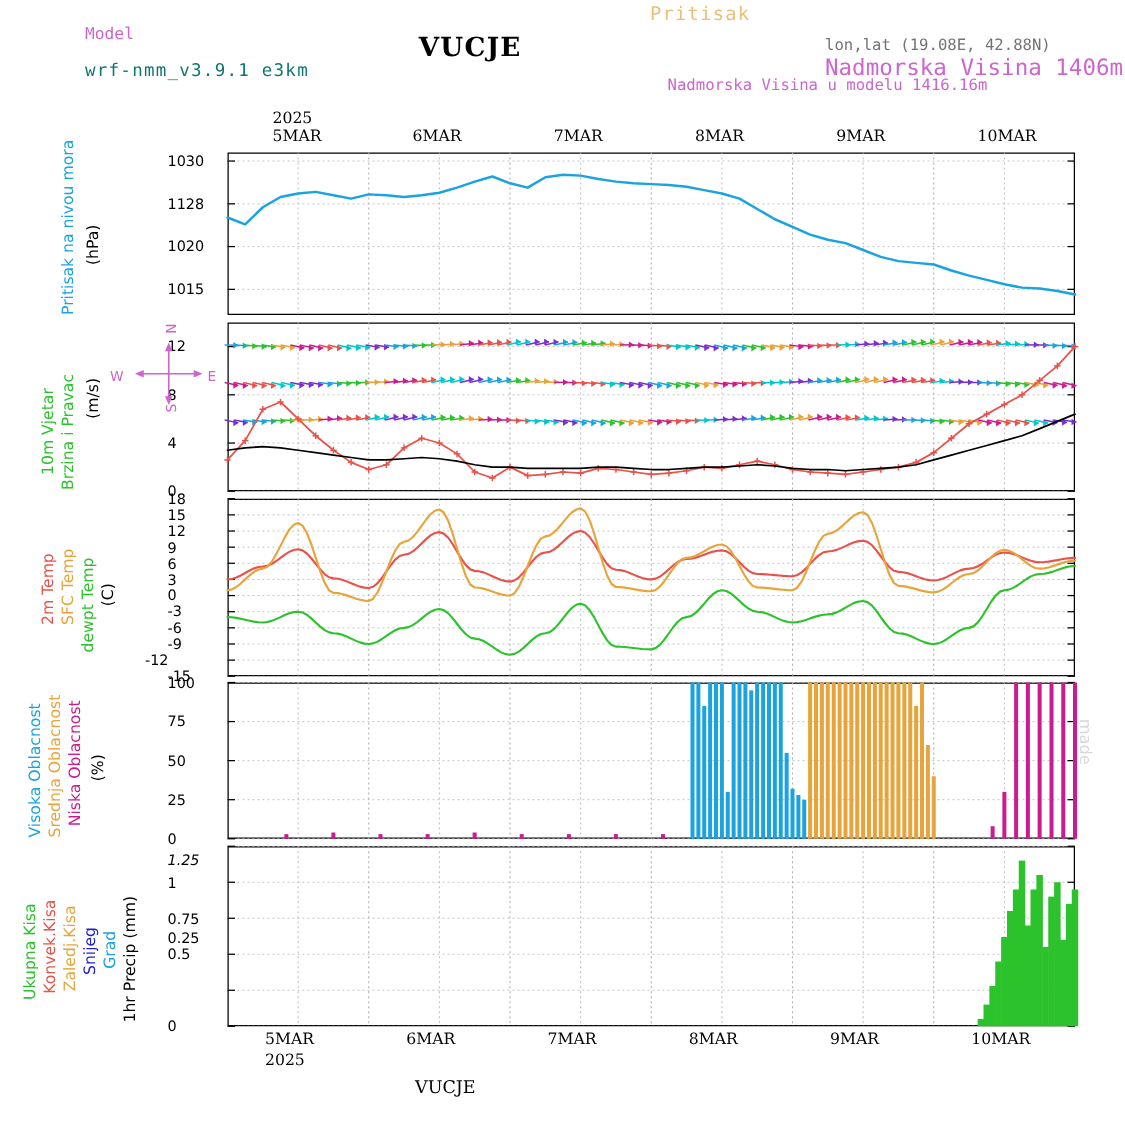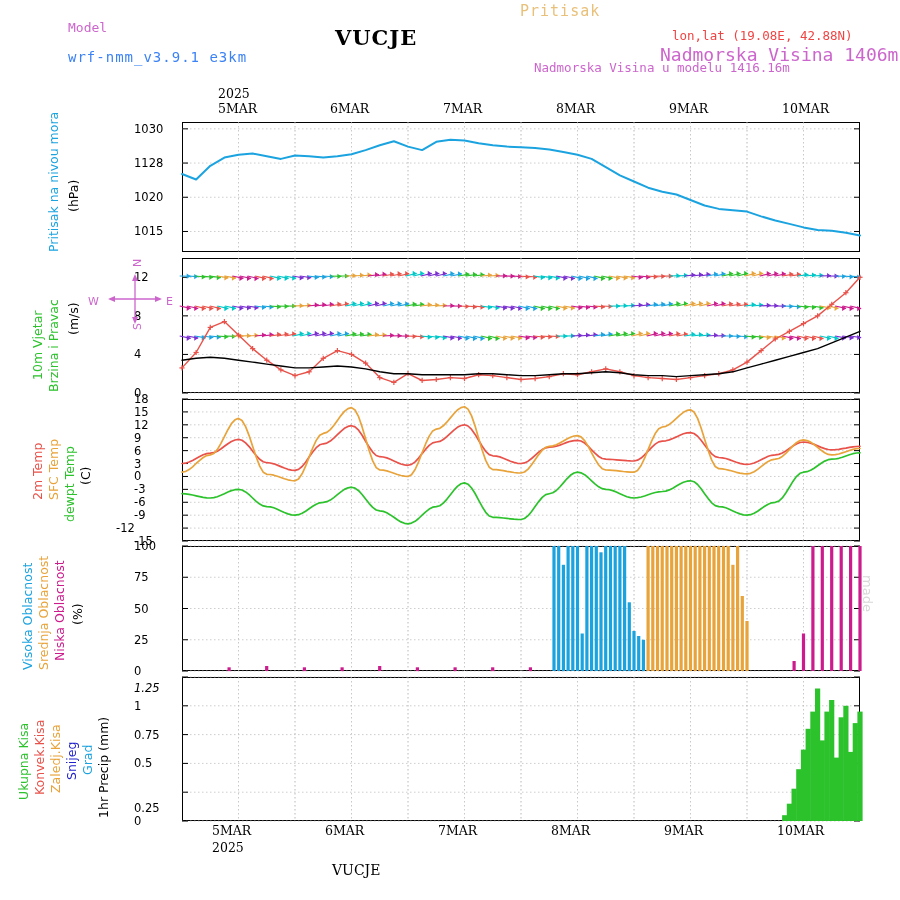--- a/index.html
+++ b/index.html
@@ -2,23 +2,23 @@
 <html><head>
 <meta charset="utf-8">
 <style>
   html,body{margin:0;padding:0;}
   body{width:900px;height:900px;background:#ffffff;font-family:"DejaVu Sans",sans-serif;position:relative;overflow:hidden;}
   .abs{position:absolute;}
   .mono{font-family:"DejaVu Sans Mono",monospace;}
   
   #hdr-meteogram{left:520px;top:2px;color:#e8c07a;font-size:15px;letter-spacing:1px;}
   #hdr-model{left:68px;top:20px;color:#cc66cc;font-size:13px;}
-  #hdr-modelname{left:68px;top:49px;color:#3b82f6;font-size:14px;letter-spacing:1px;}
+  #hdr-modelname{left:68px;top:49px;color:#0f766e;font-size:14px;letter-spacing:1px;}
   #hdr-title{left:335px;top:25px;color:#000;font-weight:bold;font-size:21px;font-family:"DejaVu Serif",serif;letter-spacing:1px;}
-  #hdr-lonlat{left:660px;top:28px;color:#ef4444;font-size:12.5px;margin-left:12px;}
+  #hdr-lonlat{left:660px;top:28px;color:#737373;font-size:12.5px;}
   #hdr-elev{left:660px;top:44px;color:#cc66cc;font-size:18px;}
   #hdr-elevmodel{left:534px;top:60px;color:#cc66cc;font-size:12.5px;}
   #madeby{left:875px;top:575px;color:#d8d8d8;font-size:13px;transform:rotate(90deg);transform-origin:0 0;}
   
   .panel{position:absolute;border:1.5px solid #000;background:#fff;box-sizing:border-box;overflow:hidden;}
   .ytick{position:absolute;right:0;font-size:11.5px;color:#000;text-align:left;white-space:nowrap;transform:translateY(-50%);}
   .xtop{position:absolute;font-size:12.5px;color:#000;font-family:"DejaVu Serif",serif;}
   .vlab{position:absolute;font-size:12.5px;white-space:nowrap;transform-origin:0 0;transform:rotate(-90deg);}
   svg{display:block;}
 </style>
@@ -114,21 +114,21 @@
 
 <div class="panel" id="p5" style="left:182px;top:677px;width:678px;height:144px;"></div>
 <div class="vlab" style="left:16px;top:800px;color:#2cc22c;">Ukupna Kisa</div>
 <div class="vlab" style="left:32px;top:795px;color:#e8524a;">Konvek.Kisa</div>
 <div class="vlab" style="left:48px;top:793px;color:#e8a33a;">Zaledj.Kisa</div>
 <div class="vlab" style="left:64px;top:780px;color:#2222cc;">Snijeg</div>
 <div class="vlab" style="left:80px;top:775px;color:#1ba3e0;">Grad</div>
 <div class="vlab" style="left:96px;top:818px;color:#000;">1hr Precip (mm)</div>
 <div id="p5ticks">
     <div class="ytick" style="left: 134px; width: 44px; top: 821px;">0</div>
-    <div class="ytick" style="left: 134px; width: 44px; top: 808px;">0.25</div>
+    <div class="ytick" style="left: 134px; width: 44px; top: 750px;">0.25</div>
     <div class="ytick" style="left: 134px; width: 44px; top: 763.4px;">0.5</div>
     <div class="ytick" style="left: 134px; width: 44px; top: 734.6px;">0.75</div>
     <div class="ytick" style="left: 134px; width: 44px; top: 705.8px;">1</div>
     <div class="ytick" style="left: 134px; width: 44px; top: 688px; font-style: italic;">1.25</div>
   </div>
 
 <svg class="abs" id="plot" width="900" height="900" style="left:0;top:0;pointer-events:none;">
     <line x1="238.5" y1="122" x2="238.5" y2="252" stroke="#b0b0b0" stroke-width="0.7" stroke-dasharray="1.5,2.5"></line>
     <line x1="295" y1="122" x2="295" y2="252" stroke="#b0b0b0" stroke-width="0.9" stroke-dasharray="1.5,2.5"></line>
     <line x1="351.5" y1="122" x2="351.5" y2="252" stroke="#b0b0b0" stroke-width="0.7" stroke-dasharray="1.5,2.5"></line>

